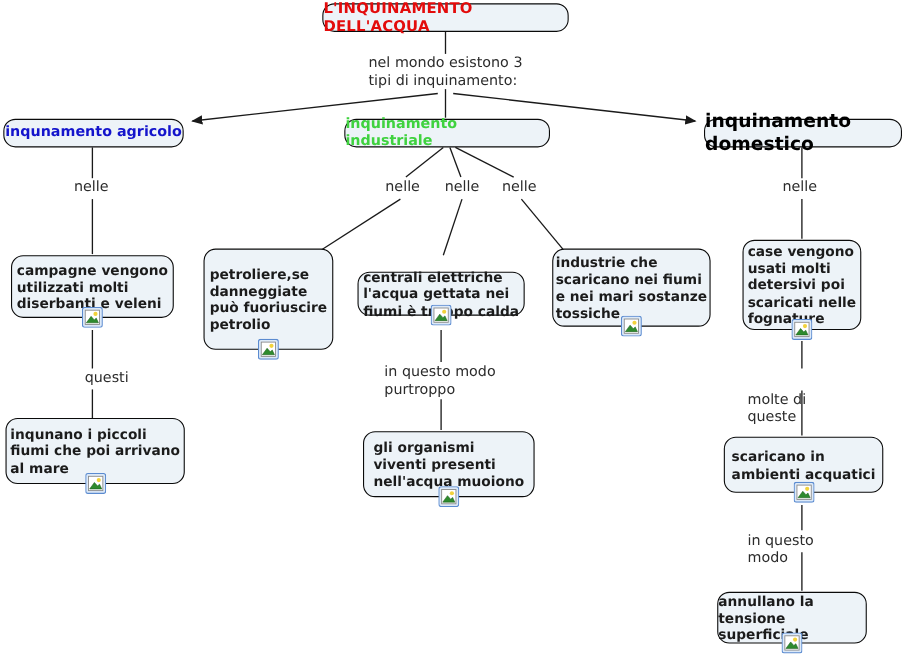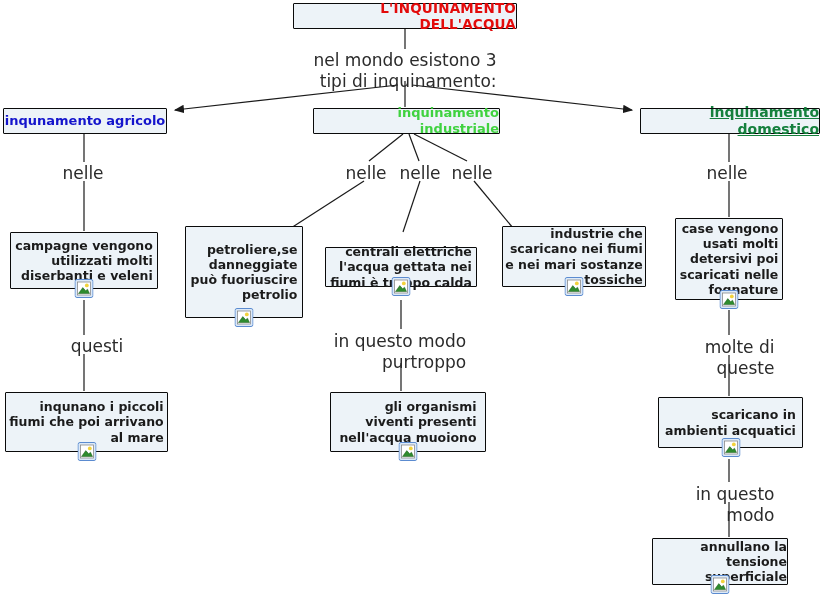--- a/index.html
+++ b/index.html
@@ -3,32 +3,32 @@
 <meta charset="utf-8">
 <style>
   html,body{margin:0;padding:0;background:#fff;}
   #stage{
     position:relative;width:822px;height:597px;background:#ffffff;
     font-family:"DejaVu Sans","Liberation Sans",sans-serif;overflow:hidden;
   }
   #wires{position:absolute;left:0;top:0;width:822px;height:597px;z-index:0;}
   .node{
     position:absolute;box-sizing:border-box;z-index:1;
-    background:#edf3f8;border:1.4px solid #0a0a0a;border-radius:1px;
+    background:#edf3f8;border:1.4px solid #0a0a0a;border-radius:11px;
     display:flex;align-items:center;justify-content:center;
-    text-align:right;
+    text-align:left;
   }
   .lbl{white-space:pre-line;font-weight:bold;font-size:12.5px;line-height:1.22;color:#1b1b1b;}
   .title-node .lbl{color:#e30b0b;font-size:13.5px;letter-spacing:.2px;}
   .branch-agricolo .lbl{color:#1414cc;font-size:13px;}
   .branch-industriale .lbl{color:#3fd23f;font-size:13px;}
-  .branch-domestico .lbl{color:#15803d;font-size:14px;text-decoration:underline;}
+  .branch-domestico .lbl{color:#000000;font-size:17px;}
   .connector{
     position:absolute;z-index:1;transform:translateX(-50%);
-    font-size:17px;color:#2b2b2b;text-align:right;white-space:pre-line;line-height:1.25;
+    font-size:13px;color:#2b2b2b;text-align:left;white-space:pre-line;line-height:1.25;
   }
   .img-icon{
     position:absolute;left:50%;bottom:-10px;transform:translateX(-50%);
     width:19px;height:19px;z-index:2;display:block;
   }
   .img-icon svg{display:block;width:19px;height:19px;}
 </style>
 </head>
 <body>
 
@@ -84,38 +84,38 @@
   </div>
 
   <div class="connector" style="left:83px;top:163px">nelle</div>
   <div class="connector" style="left:366px;top:163px">nelle</div>
   <div class="connector" style="left:420px;top:163px">nelle</div>
   <div class="connector" style="left:472px;top:163px">nelle</div>
   <div class="connector" style="left:727px;top:163px">nelle</div>
   <div class="connector" style="left:97px;top:336px">questi</div>
   <div class="connector" style="left:400px;top:331px">in questo modo
 purtroppo</div>
-  <div class="connector" style="left:727px;top:337px">molte di queste</div>
+  <div class="connector" style="left:727px;top:356px">molte di queste</div>
   <div class="connector" style="left:727px;top:484px">in questo modo</div>
 
   <div class="node" style="left:10px;top:232px;width:148px;height:57px">
     <span class="lbl">campagne vengono
 utilizzati molti
 diserbanti e veleni</span>
     <span class="img-icon">
       <svg viewBox="0 0 19 19">
           <rect x="0.5" y="0.5" width="18" height="18" rx="2" fill="#dce9f8" stroke="#5b8bd0"></rect>
           <rect x="3" y="3" width="13" height="13" fill="#ffffff" stroke="#8a8a8a" stroke-width="0.8"></rect>
           <circle cx="12.3" cy="6.4" r="1.9" fill="#f2d23c"></circle>
           <path d="M4 14.5 L8.3 8.6 L11.2 11.8 L13 10.2 L15 14.5 Z" fill="#2e8b2e" stroke="#1c5c1c" stroke-width="0.5"></path>
         </svg>
     </span>
   </div>
 
-  <div class="node" style="left:5px;top:392px;width:163px;height:60px">
+  <div class="node" style="left:5px;top:380px;width:163px;height:60px">
     <span class="lbl">inqunano i piccoli
 fiumi che poi arrivano
 al mare</span>
     <span class="img-icon">
       <svg viewBox="0 0 19 19">
           <rect x="0.5" y="0.5" width="18" height="18" rx="2" fill="#dce9f8" stroke="#5b8bd0"></rect>
           <rect x="3" y="3" width="13" height="13" fill="#ffffff" stroke="#8a8a8a" stroke-width="0.8"></rect>
           <circle cx="12.3" cy="6.4" r="1.9" fill="#f2d23c"></circle>
           <path d="M4 14.5 L8.3 8.6 L11.2 11.8 L13 10.2 L15 14.5 Z" fill="#2e8b2e" stroke="#1c5c1c" stroke-width="0.5"></path>
         </svg>
@@ -144,21 +144,21 @@
     <span class="img-icon">
       <svg viewBox="0 0 19 19">
           <rect x="0.5" y="0.5" width="18" height="18" rx="2" fill="#dce9f8" stroke="#5b8bd0"></rect>
           <rect x="3" y="3" width="13" height="13" fill="#ffffff" stroke="#8a8a8a" stroke-width="0.8"></rect>
           <circle cx="12.3" cy="6.4" r="1.9" fill="#f2d23c"></circle>
           <path d="M4 14.5 L8.3 8.6 L11.2 11.8 L13 10.2 L15 14.5 Z" fill="#2e8b2e" stroke="#1c5c1c" stroke-width="0.5"></path>
         </svg>
     </span>
   </div>
 
-  <div class="node" style="left:502px;top:226px;width:144px;height:61px">
+  <div class="node" style="left:502px;top:226px;width:144px;height:71px">
     <span class="lbl">industrie che
 scaricano nei fiumi
 e nei mari sostanze
 tossiche</span>
     <span class="img-icon">
       <svg viewBox="0 0 19 19">
           <rect x="0.5" y="0.5" width="18" height="18" rx="2" fill="#dce9f8" stroke="#5b8bd0"></rect>
           <rect x="3" y="3" width="13" height="13" fill="#ffffff" stroke="#8a8a8a" stroke-width="0.8"></rect>
           <circle cx="12.3" cy="6.4" r="1.9" fill="#f2d23c"></circle>
           <path d="M4 14.5 L8.3 8.6 L11.2 11.8 L13 10.2 L15 14.5 Z" fill="#2e8b2e" stroke="#1c5c1c" stroke-width="0.5"></path>

